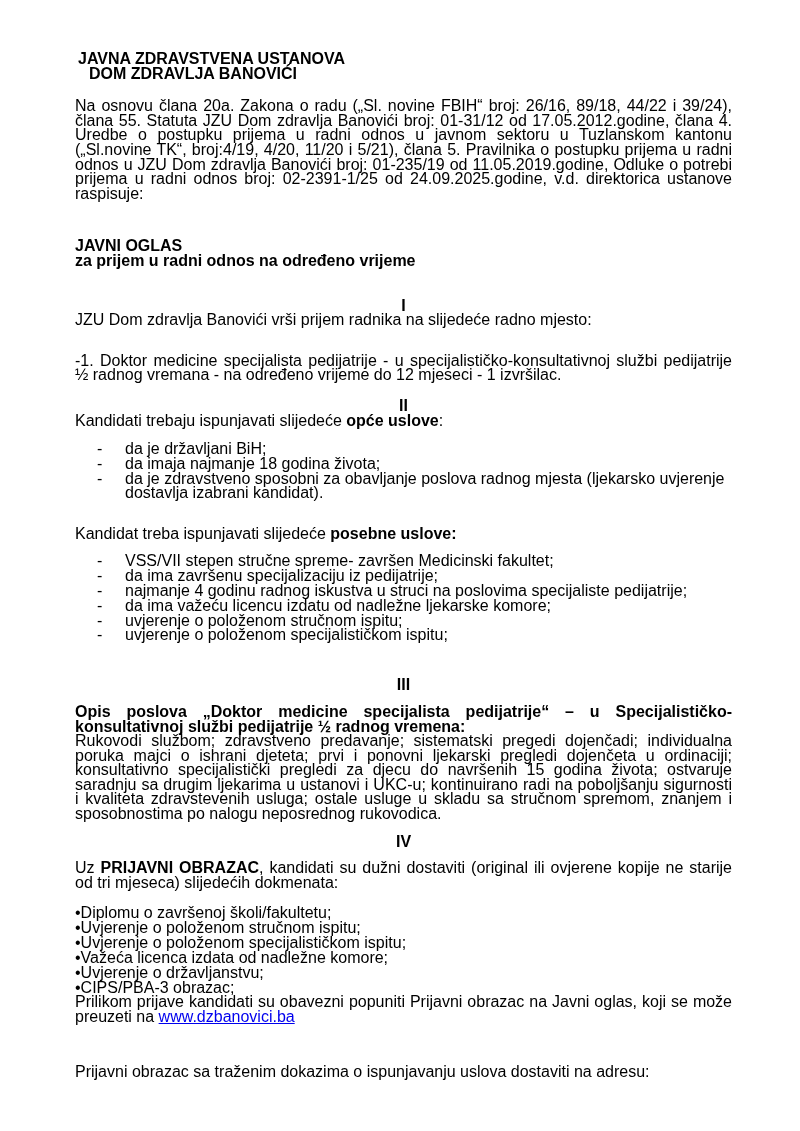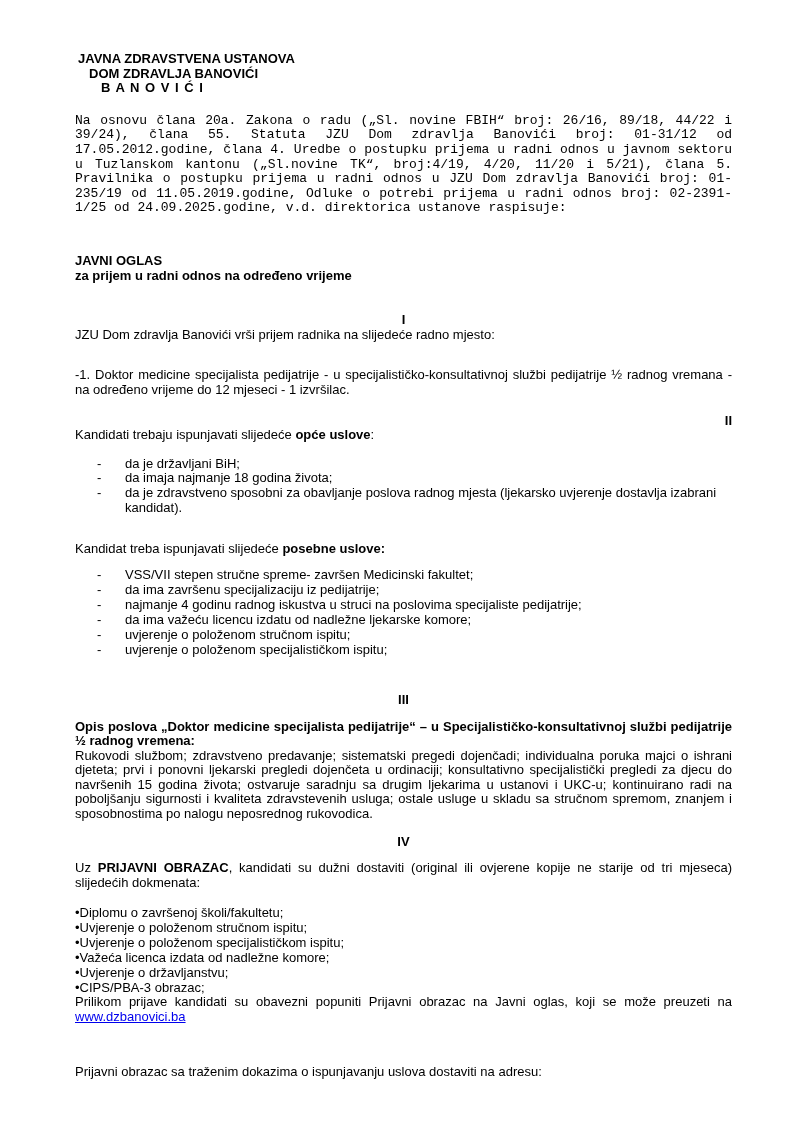--- a/index.html
+++ b/index.html
@@ -8,37 +8,37 @@
     background: #ffffff;
   }
   .page {
     position: relative;
     width: 800px;
     height: 1131px;
     background: #ffffff;
     box-sizing: border-box;
     padding: 52px 68px 0 75px;
     font-family: "Liberation Sans", sans-serif;
-    font-size: 13px;
+    font-size: 16px;
     line-height: 14.6px;
     color: #000000;
   }
   p { margin: 0; }
   .bold { font-weight: bold; margin-top: 12px; }
   .center { text-align: left; }
   .justify { text-align: justify; }
 
   .header-line1 { font-weight: bold; padding-left: 3px; }
   .header-line2 { font-weight: bold; padding-left: 14px; }
   .header-line3 { font-weight: bold; padding-left: 26px; letter-spacing: 1px; }
 
-  .intro { margin-top: 18px; font-family: Liberation Mono, monospace; }
+  .intro { margin-top: 18px; }
   .title-block { margin-top: 38px; font-weight: bold; }
   .numeral { margin-top: 30px; text-align: center; font-weight: bold; }
-  .numeral-2 { margin-top: 16px; text-align: right; }
+  .numeral-2 { margin-top: 16px; }
   .numeral-3 { margin-top: 35px; margin-bottom: 0; }
   .numeral-4 { margin-top: 13px; margin-bottom: 12px; }
 
   .position-para { margin-top: 26px; }
 
   ul.dash-list {
     list-style: none;
     margin: 14px 0 0 0;
     padding: 0;
   }
@@ -74,21 +74,20 @@
   }
 </style>
 </head>
 <body>
 
 <div class="page">
 
   <div>
     <p class="header-line1">JAVNA ZDRAVSTVENA USTANOVA</p>
     <p class="header-line2">DOM ZDRAVLJA BANOVIĆI</p>
-    <p class="header-line3">B A N O V I Ć I</p>
   </div>
 
   <p class="intro justify">Na osnovu člana 20a. Zakona o radu  („Sl. novine FBIH“ broj: 26/16, 89/18, 44/22 i 39/24), člana 55. Statuta JZU Dom zdravlja Banovići broj: 01-31/12 od 17.05.2012.godine, člana 4. Uredbe o postupku prijema u radni odnos u javnom sektoru u Tuzlanskom kantonu („Sl.novine TK“, broj:4/19, 4/20, 11/20 i 5/21), člana 5. Pravilnika o postupku prijema u radni odnos u JZU Dom zdravlja Banovići broj: 01-235/19 od 11.05.2019.godine, Odluke o potrebi prijema u radni odnos broj: 02-2391-1/25  od 24.09.2025.godine, v.d. direktorica  ustanove raspisuje:</p>
 
   <div class="title-block center">
     <p>JAVNI OGLAS</p>
     <p>za prijem u radni odnos na  određeno vrijeme</p>
   </div>
 
   <p class="numeral">I</p>

